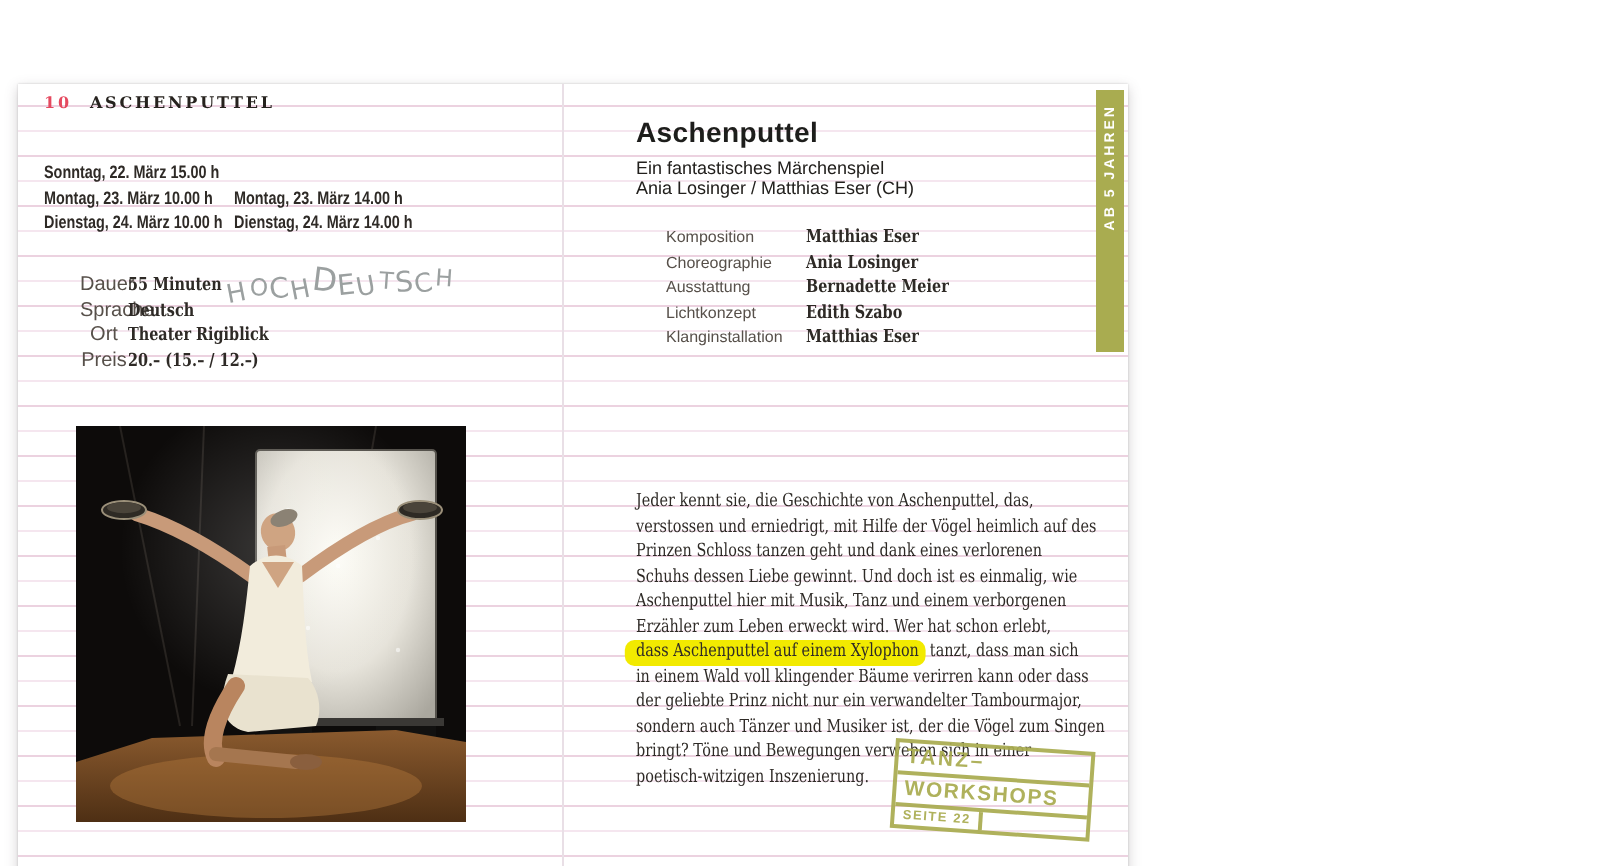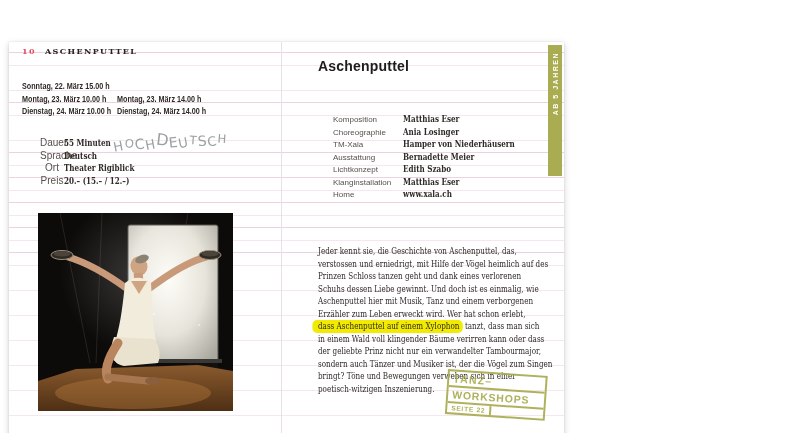--- a/index.html
+++ b/index.html
@@ -168,29 +168,31 @@
       </g>
     </svg>
   </div>
 
   <div class="tab">
     <span>AB 5 JAHREN</span>
   </div>
 
   <div class="title">Aschenputtel</div>
 
+  <div class="subtitle">
+    <div>Ein fantastisches Märchenspiel</div>
+    <div>Ania Losinger / Matthias Eser (CH)</div>
+  </div>
 
   <div class="credits" id="credits">
       <div class="credit-row"><span class="credit-label">Komposition</span><span class="credit-value cond">Matthias Eser</span></div>
       <div class="credit-row"><span class="credit-label">Choreographie</span><span class="credit-value cond">Ania Losinger</span></div>
-      <div class="credit-row"><span class="credit-label">TM-Xala</span><span class="credit-value cond">Hamper von Niederhäusern</span></div>
       <div class="credit-row"><span class="credit-label">Ausstattung</span><span class="credit-value cond">Bernadette Meier</span></div>
       <div class="credit-row"><span class="credit-label">Lichtkonzept</span><span class="credit-value cond">Edith Szabo</span></div>
       <div class="credit-row"><span class="credit-label">Klanginstallation</span><span class="credit-value cond">Matthias Eser</span></div>
-      <div class="credit-row"><span class="credit-label">Home</span><span class="credit-value cond">www.xala.ch</span></div>
     </div>
 
   <div class="para" id="para">
       <div class="para-line">Jeder kennt sie, die Geschichte von Aschenputtel, das,</div>
       <div class="para-line">verstossen und erniedrigt, mit Hilfe der Vögel heimlich auf des</div>
       <div class="para-line">Prinzen Schloss tanzen geht und dank eines verlorenen</div>
       <div class="para-line">Schuhs dessen Liebe gewinnt. Und doch ist es einmalig, wie</div>
       <div class="para-line">Aschenputtel hier mit Musik, Tanz und einem verborgenen</div>
       <div class="para-line">Erzähler zum Leben erweckt wird. Wer hat schon erlebt,</div>
       <div class="para-line"><span class="hl">dass Aschenputtel auf einem Xylophon</span> tanzt, dass man sich</div>

